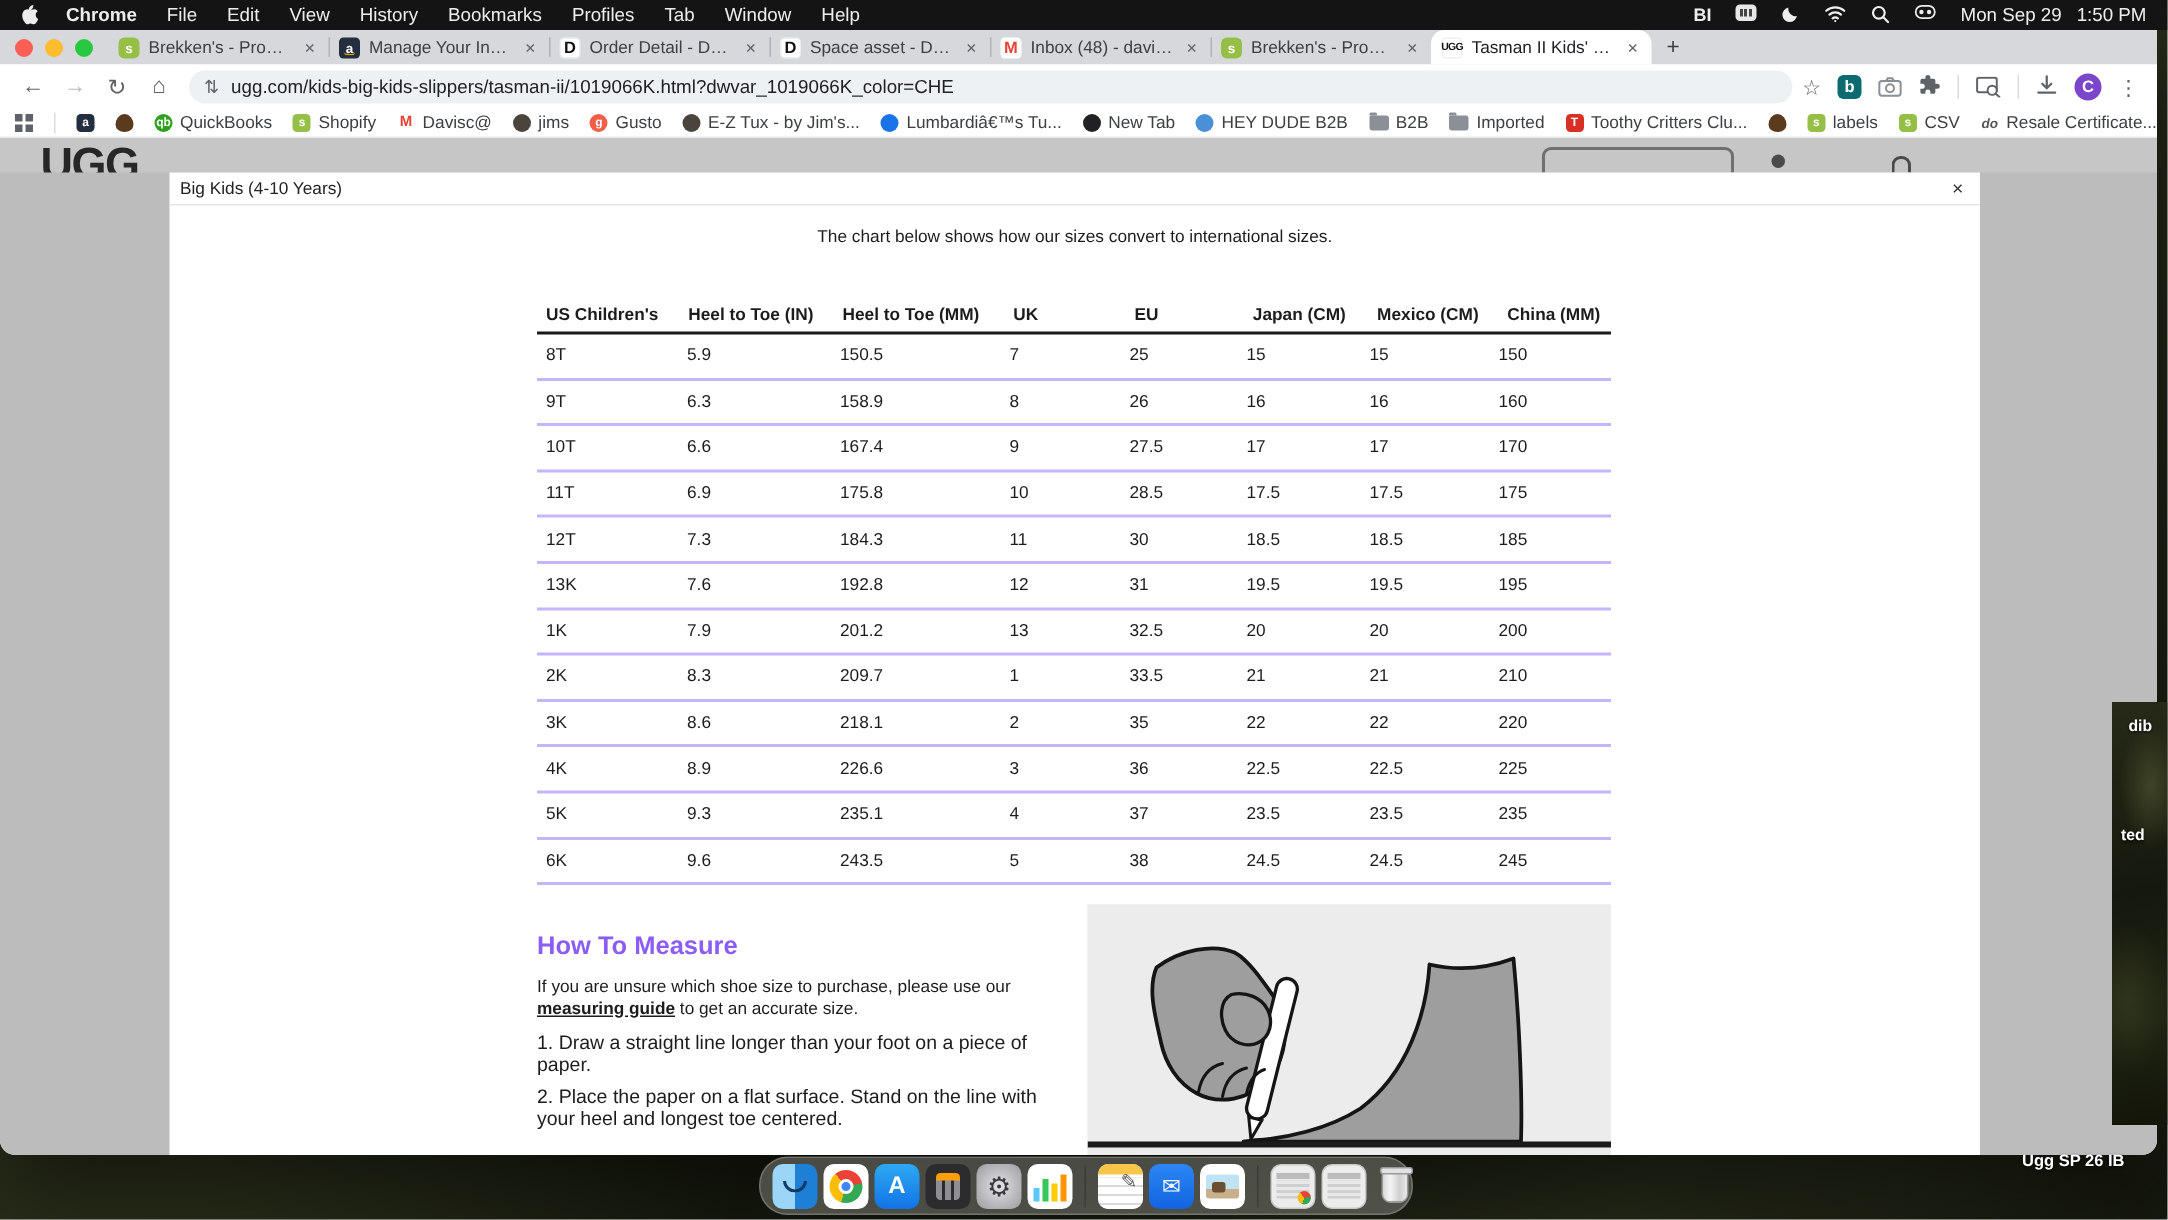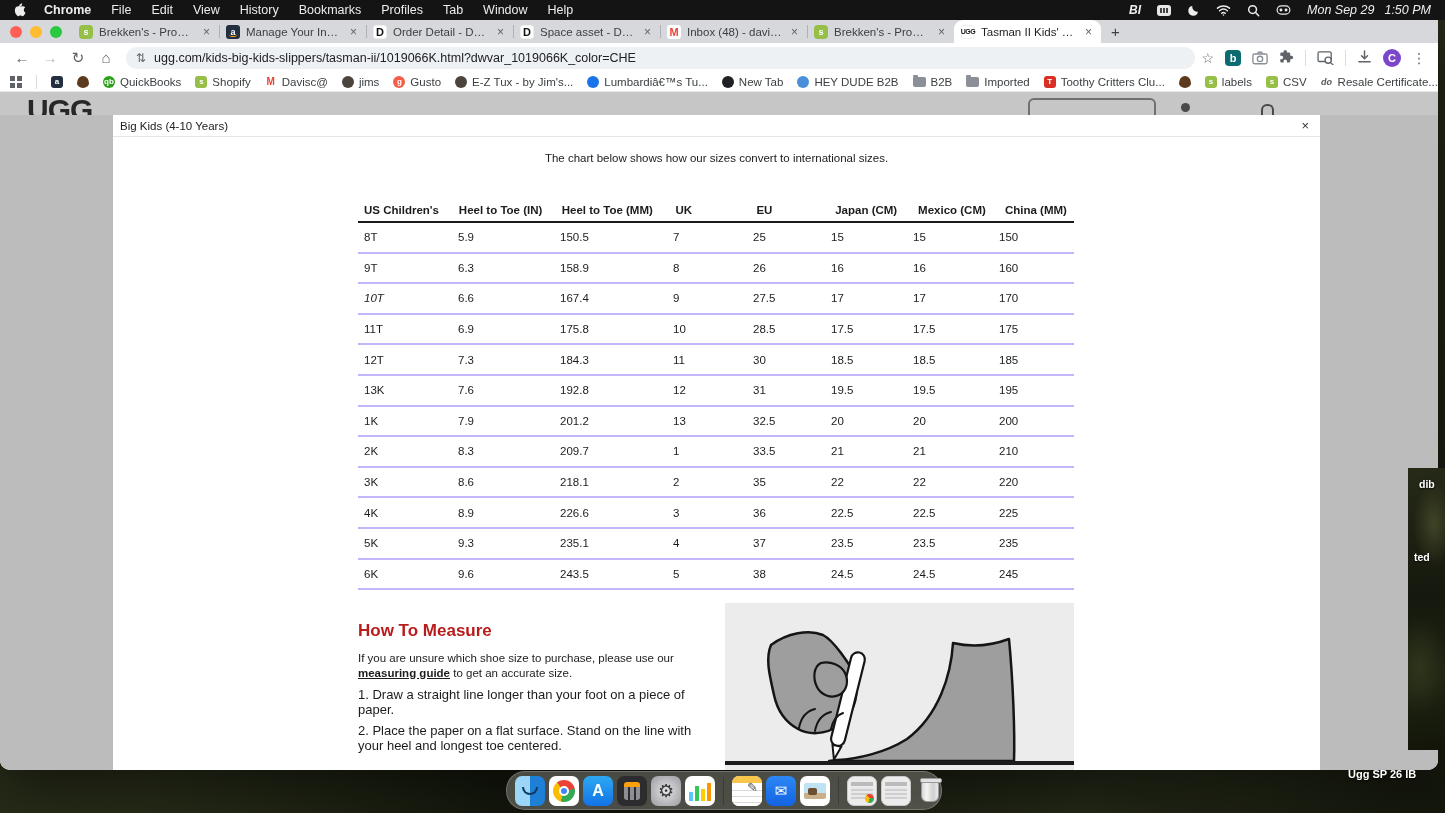--- a/index.html
+++ b/index.html
@@ -14,21 +14,21 @@
   }
 
   
   .menubar { position:absolute; top:0; left:0; width:1445px; height:20px;
     background:#141414; color:#ededed; display:flex; align-items:center;
     font-size:12.5px; padding:0 14px; z-index:50; }
   .menubar .apple { margin-right:18px; display:flex; align-items:center; }
   .menu-items { display:flex; gap:20px; }
   .menu-item { white-space:nowrap; }
   .menu-item.app { font-weight:bold; }
-  .menu-right { margin-left:auto; display:flex; align-items:center; gap:16px;font-style:italic; }
+  .menu-right { margin-left:auto; display:flex; align-items:flex-start; gap:16px; }
   .menu-right .txt { font-weight:bold; font-size:12px; }
   .mb-icon { display:flex; align-items:center; }
   .widget-ic { width:14px; height:11px; background:#e8e8ea; border-radius:3px;
     display:flex; align-items:center; justify-content:center; }
   .widget-ic i { display:block; width:8px; height:5px;
     background:repeating-linear-gradient(90deg,#444 0 2px,transparent 2px 3px); }
   .clock { display:flex; gap:10px; font-size:12.5px; }
 
   
   .window { position:absolute; top:20px; left:0; width:1438px; height:750px;
@@ -131,21 +131,21 @@
   .modal-close { margin-left:auto; padding:0 11px; font-size:13px; color:#333; }
   .intro { position:absolute; top:36px; left:0; right:0; text-align:center;
     font-size:11.5px; line-height:14.5px; color:#1c1c1c; }
 
   .size-table { position:absolute; left:245px; top:84px; width:716px; font-size:11.5px; }
   .tr { display:flex; height:30.6px; align-items:center; }
   .tr.head { height:24px; border-bottom:2px solid #1a1a1a; font-weight:bold;justify-content:space-between; }
   .tr.row { border-bottom:2px solid #c4b5fd; }
   .td { padding-left:6px; overflow:hidden; white-space:nowrap; }
 
-  .howto-heading { position:absolute; left:245px; top:506px; font-size:17px; font-weight:bold; color:#b91c1c; }
+  .howto-heading { position:absolute; left:245px; top:506px; font-size:17px; font-weight:bold; color:#8b5cf6; }
   .howto-para { position:absolute; left:245px; top:536px; width:352px;
     font-size:11.5px; line-height:14.5px; }
   .howto-para b { text-decoration:underline; }
   .steps { position:absolute; left:245px; top:566px; width:340px; font-size:13px; line-height:14.5px; }
   .steps p { margin-top:7px; }
   .illus { position:absolute; left:612px; top:488px; width:349px; height:167px; background:#ececec; }
 
   .feedback { position:absolute; left:1411px; top:583px; width:18px; height:53px;
     background:#fff; border:1px solid #2b2b2b; display:flex; align-items:center; justify-content:center; z-index:40; }
   .feedback span { writing-mode:vertical-rl; transform:rotate(180deg); font-size:9px;
@@ -489,21 +489,21 @@
             <div class="td" style="width: 94px;">9T</div>
             <div class="td" style="width: 102px;">6.3</div>
             <div class="td" style="width: 113px;">158.9</div>
             <div class="td" style="width: 80px;">8</div>
             <div class="td" style="width: 78px;">26</div>
             <div class="td" style="width: 82px;">16</div>
             <div class="td" style="width: 86px;">16</div>
             <div class="td" style="width: 75px;">160</div>
           </div>
           <div class="tr row">
-            <div class="td" style="width: 94px; font-style: italic;">10T</div>
+            <div class="td" style="width: 94px;">10T</div>
             <div class="td" style="width: 102px;">6.6</div>
             <div class="td" style="width: 113px;">167.4</div>
             <div class="td" style="width: 80px;">9</div>
             <div class="td" style="width: 78px;">27.5</div>
             <div class="td" style="width: 82px;">17</div>
             <div class="td" style="width: 86px;">17</div>
             <div class="td" style="width: 75px;">170</div>
           </div>
           <div class="tr row">
             <div class="td" style="width: 94px;">11T</div>

